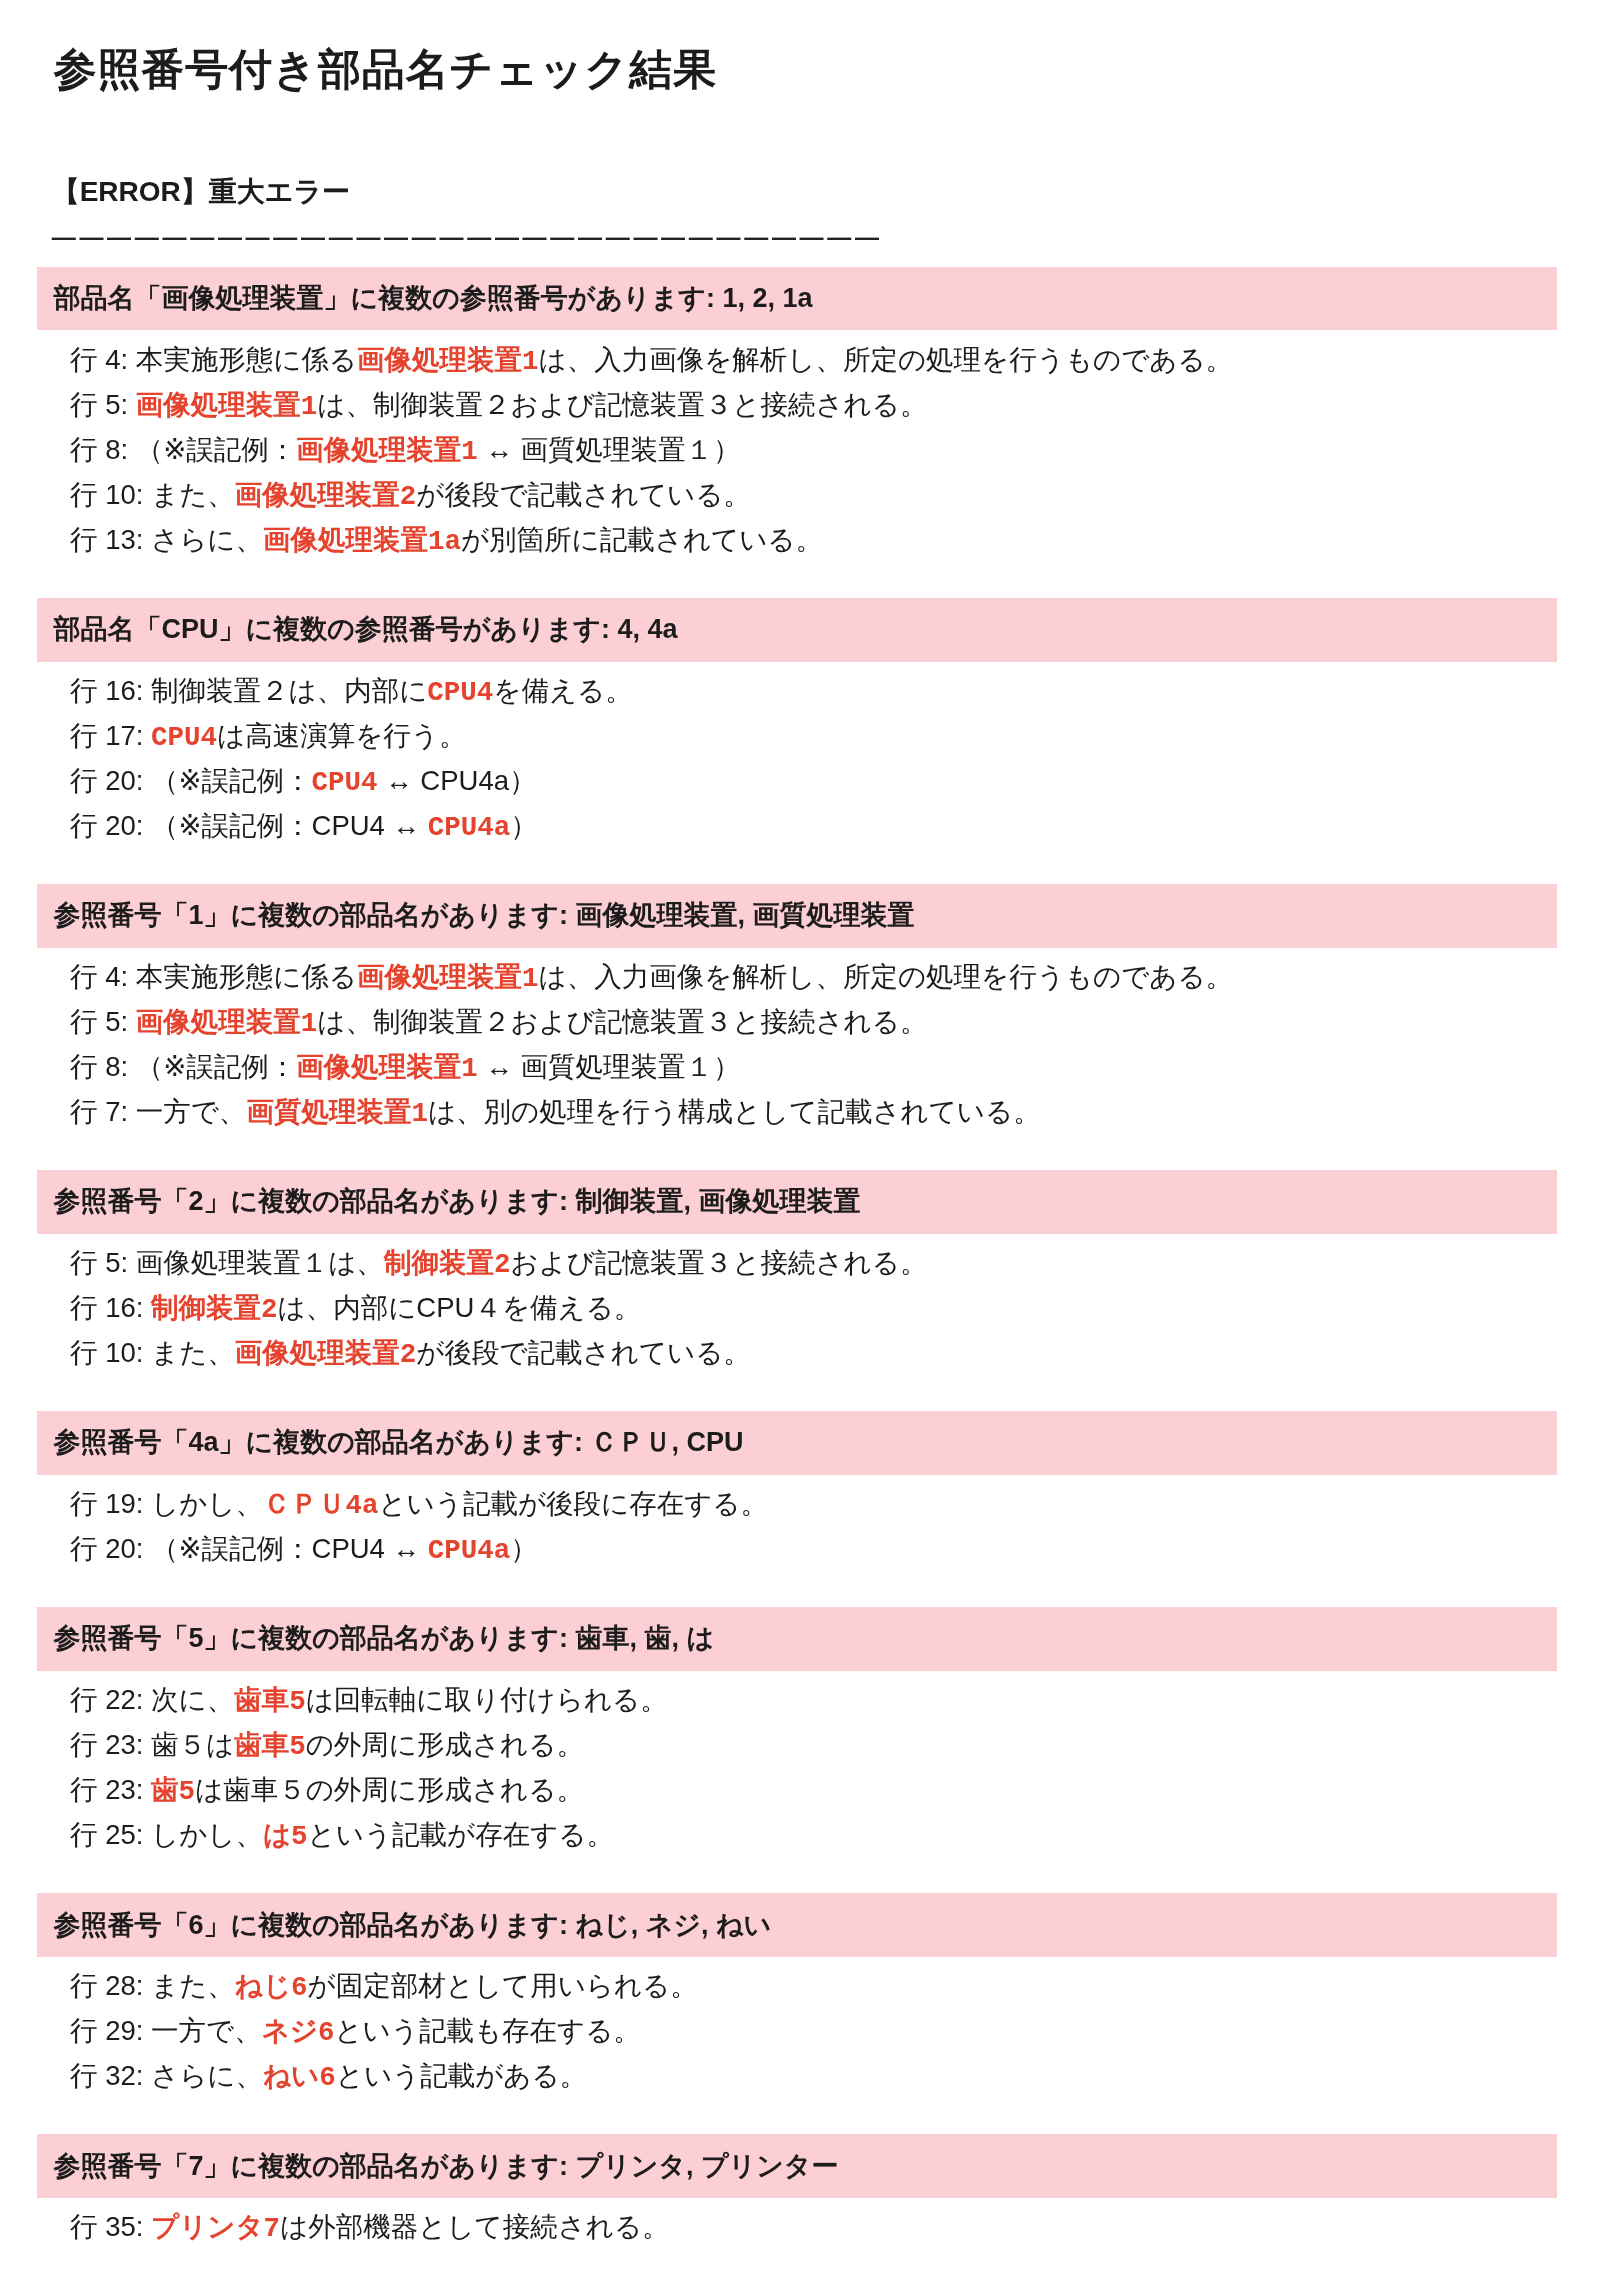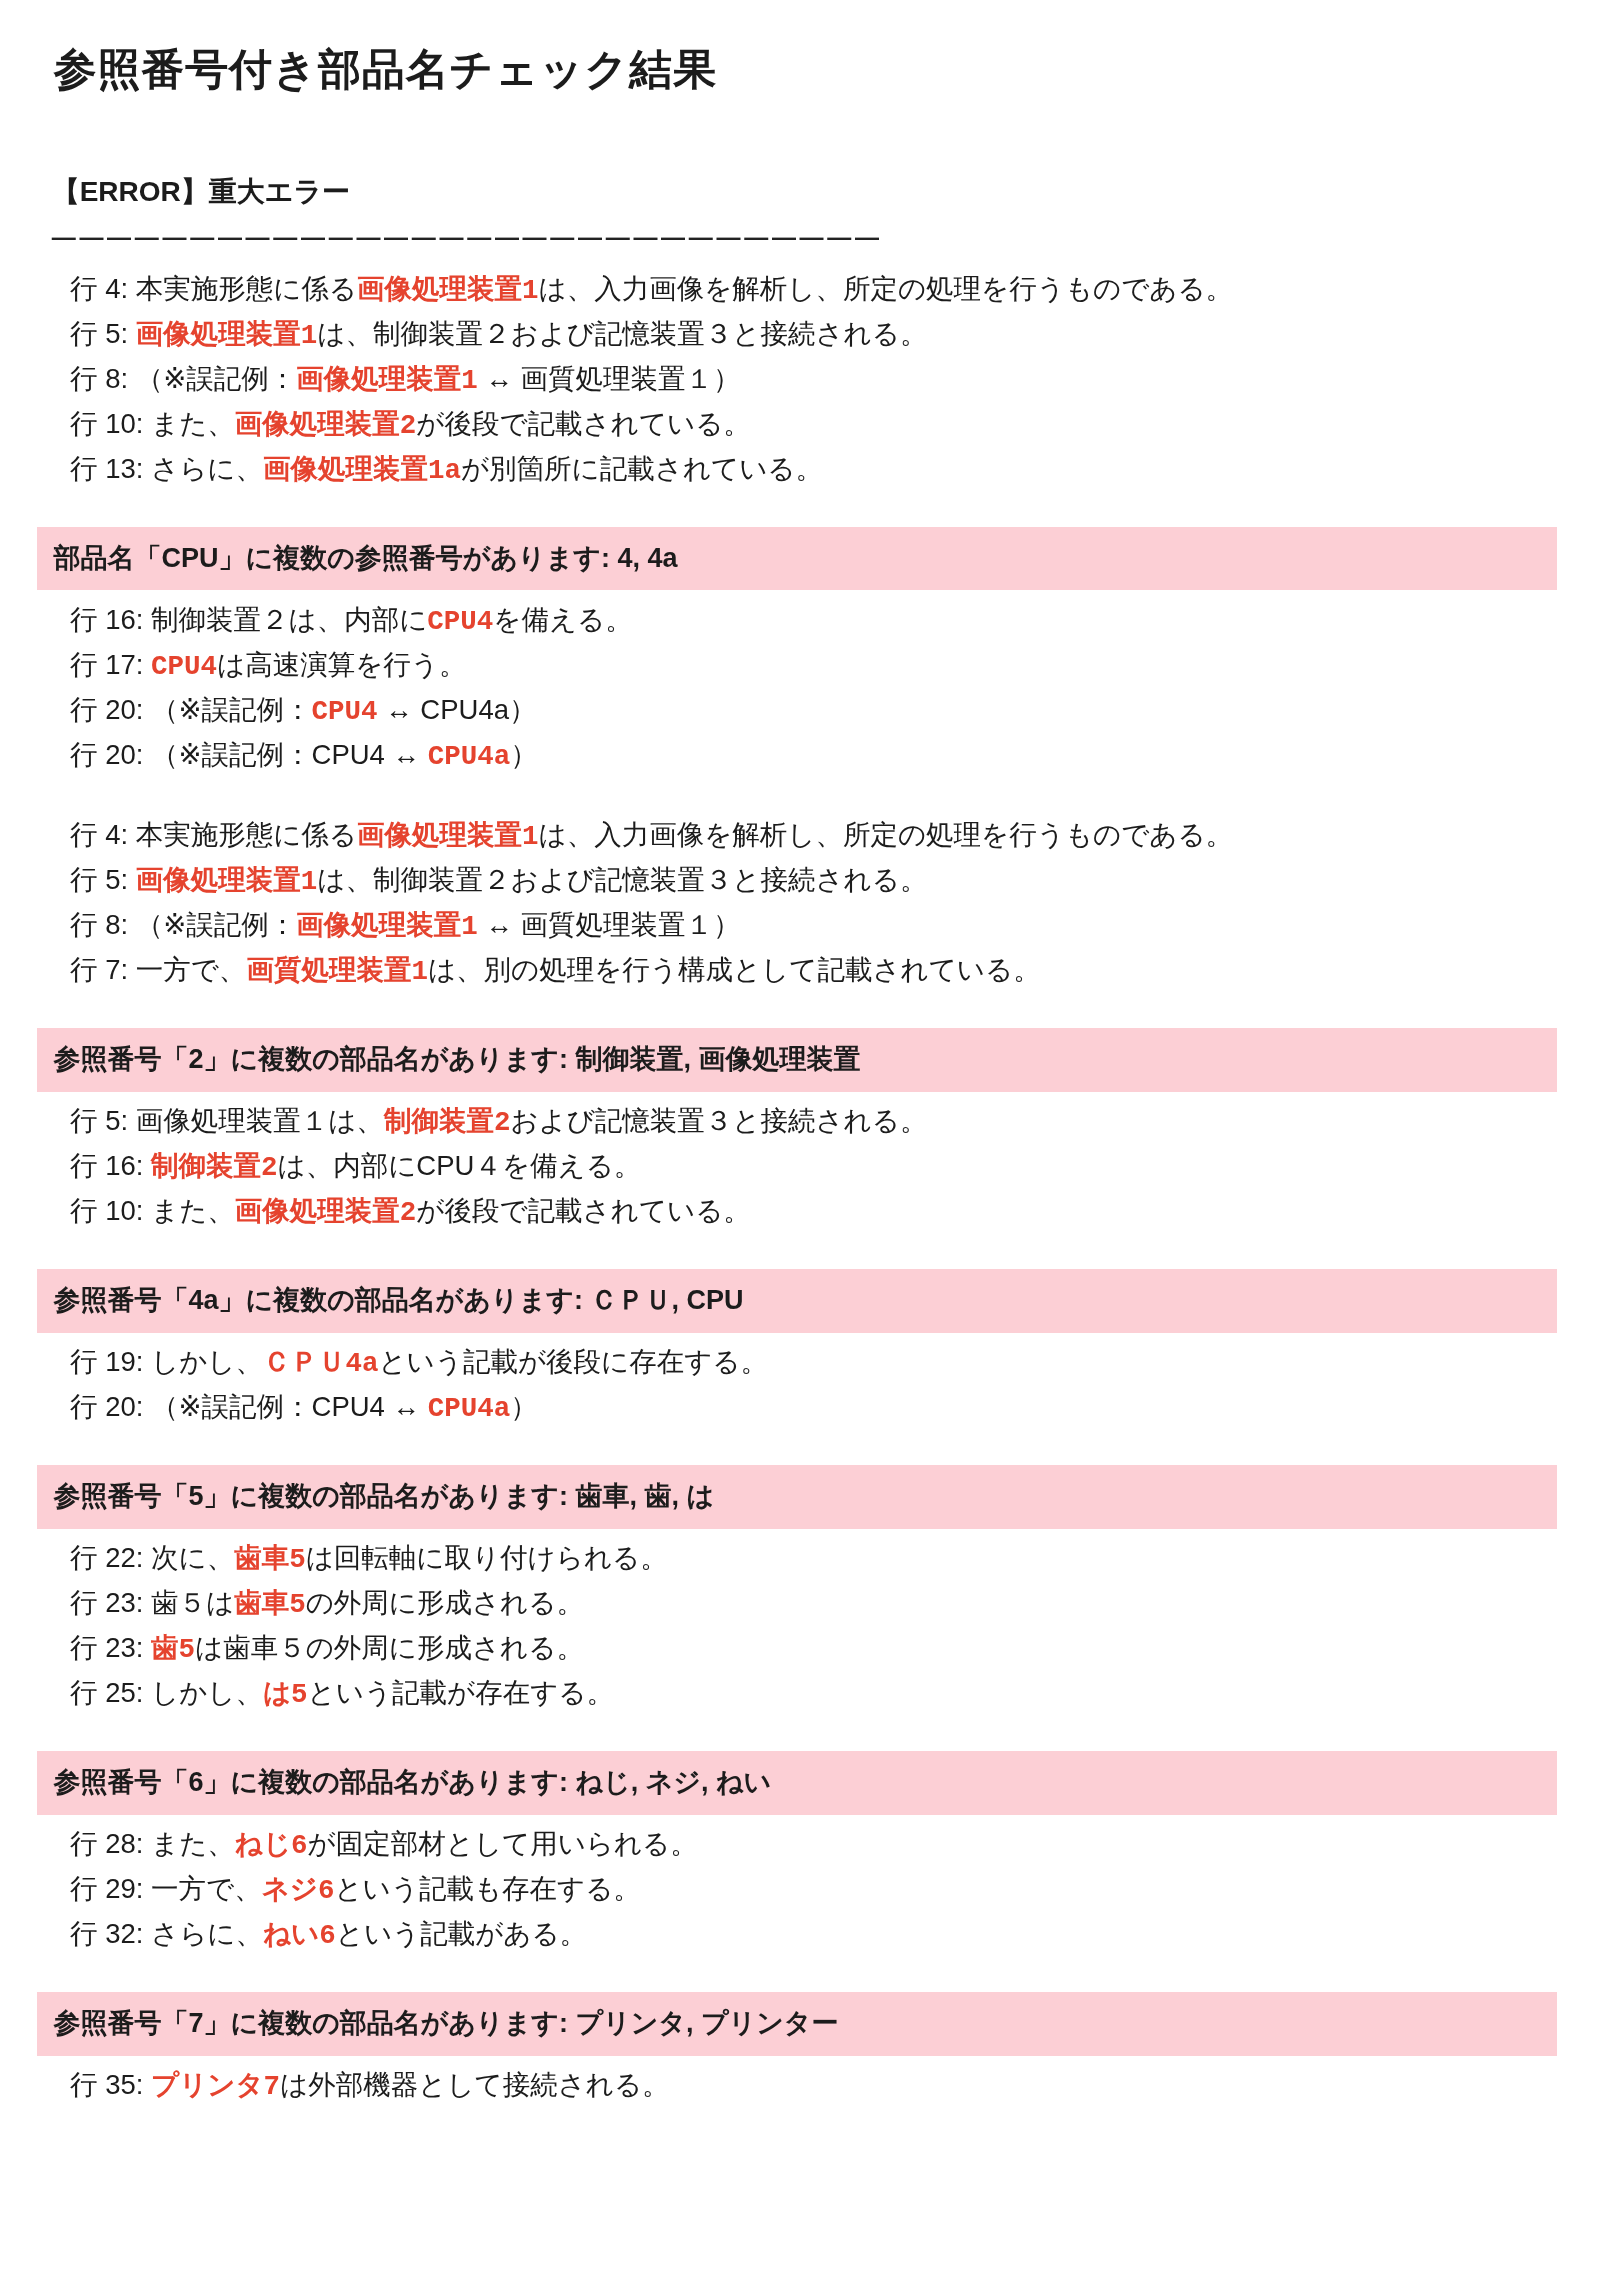--- a/index.html
+++ b/index.html
@@ -71,38 +71,40 @@
 </style>
 </head>
 <body>
 
 <div class="page">
   <h1 class="page-title">参照番号付き部品名チェック結果</h1>
   <h2 class="section-heading">【ERROR】重大エラー</h2>
   <div class="divider">——————————————————————————————</div>
   <div id="blocks">
       <section class="error-block">
+        <div class="block-header">部品名「画像処理装置」に複数の参照番号があります: 1, 2, 1a</div>
         <div class="block-lines">
           <div class="line"><span>行 4: 本実施形態に係る</span><span class="hl">画像処理装置1</span><span>は、入力画像を解析し、所定の処理を行うものである。</span></div>
           <div class="line"><span>行 5: </span><span class="hl">画像処理装置1</span><span>は、制御装置２および記憶装置３と接続される。</span></div>
           <div class="line"><span>行 8: （※誤記例：</span><span class="hl">画像処理装置1</span><span> ↔ 画質処理装置１）</span></div>
           <div class="line"><span>行 10: また、</span><span class="hl">画像処理装置2</span><span>が後段で記載されている。</span></div>
           <div class="line"><span>行 13: さらに、</span><span class="hl">画像処理装置1a</span><span>が別箇所に記載されている。</span></div>
         </div>
       </section>
       <section class="error-block">
         <div class="block-header">部品名「CPU」に複数の参照番号があります: 4, 4a</div>
         <div class="block-lines">
           <div class="line"><span>行 16: 制御装置２は、内部に</span><span class="hl">CPU4</span><span>を備える。</span></div>
           <div class="line"><span>行 17: </span><span class="hl">CPU4</span><span>は高速演算を行う。</span></div>
           <div class="line"><span>行 20: （※誤記例：</span><span class="hl">CPU4</span><span> ↔ CPU4a）</span></div>
           <div class="line"><span>行 20: （※誤記例：CPU4 ↔ </span><span class="hl">CPU4a</span><span>）</span></div>
         </div>
       </section>
       <section class="error-block">
+        <div class="block-header">参照番号「1」に複数の部品名があります: 画像処理装置, 画質処理装置</div>
         <div class="block-lines">
           <div class="line"><span>行 4: 本実施形態に係る</span><span class="hl">画像処理装置1</span><span>は、入力画像を解析し、所定の処理を行うものである。</span></div>
           <div class="line"><span>行 5: </span><span class="hl">画像処理装置1</span><span>は、制御装置２および記憶装置３と接続される。</span></div>
           <div class="line"><span>行 8: （※誤記例：</span><span class="hl">画像処理装置1</span><span> ↔ 画質処理装置１）</span></div>
           <div class="line"><span>行 7: 一方で、</span><span class="hl">画質処理装置1</span><span>は、別の処理を行う構成として記載されている。</span></div>
         </div>
       </section>
       <section class="error-block">
         <div class="block-header">参照番号「2」に複数の部品名があります: 制御装置, 画像処理装置</div>
         <div class="block-lines">

